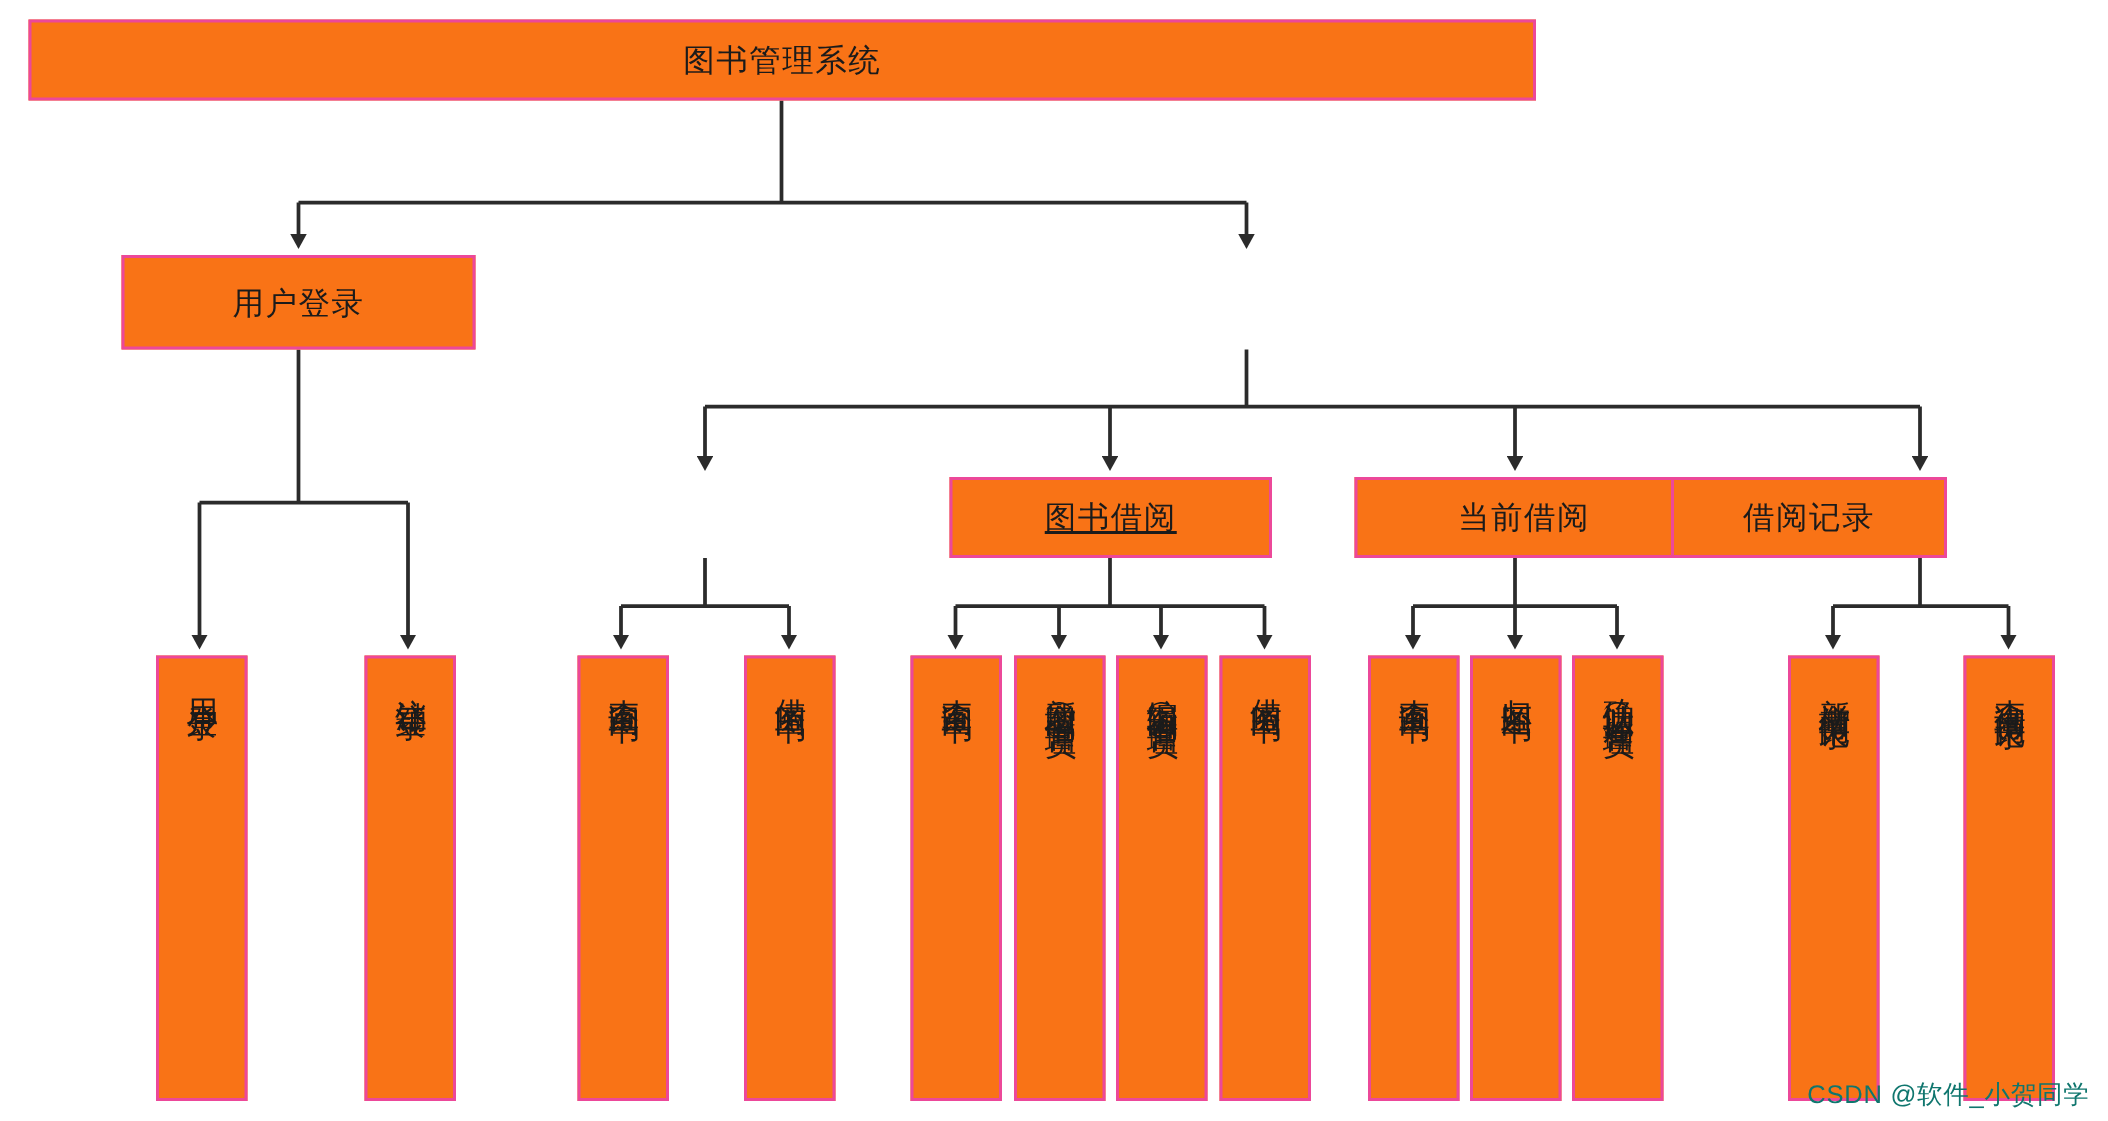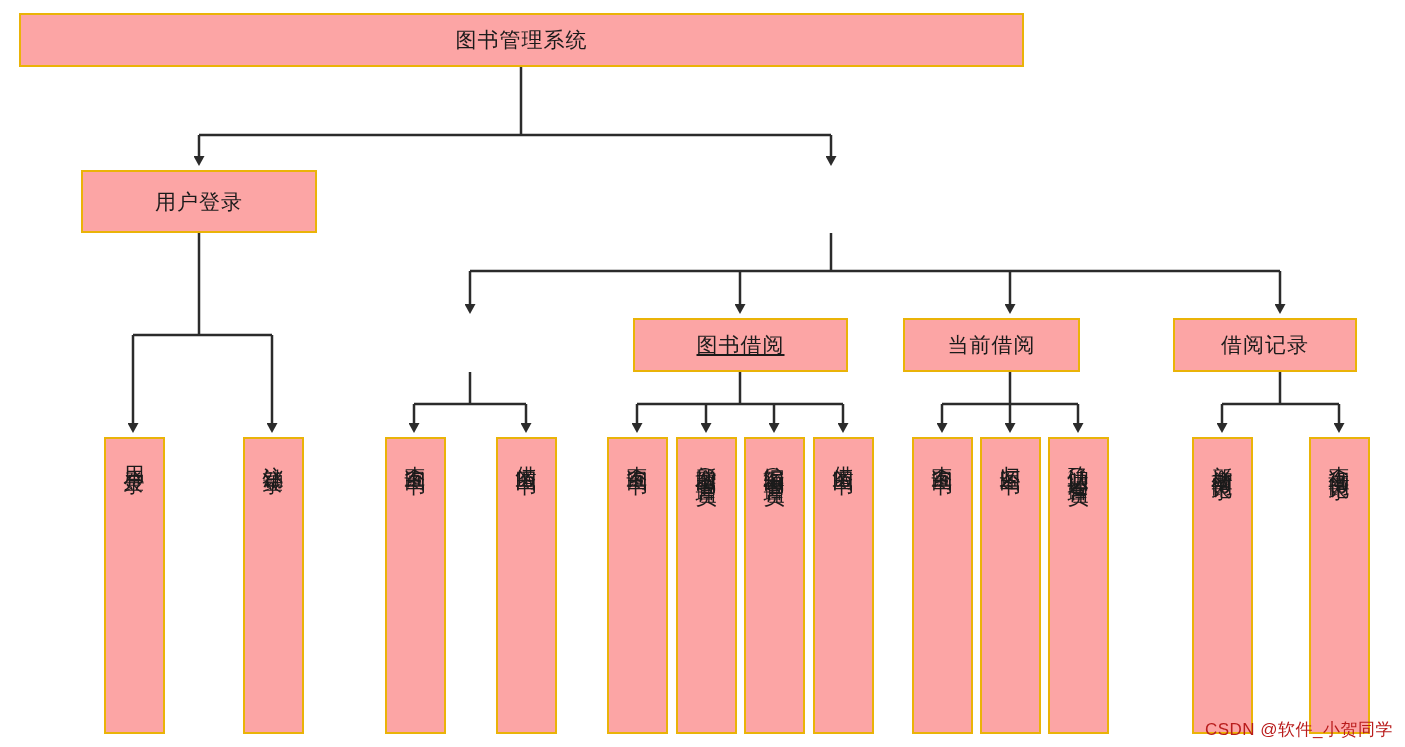--- a/index.html
+++ b/index.html
@@ -21,22 +21,22 @@
     position: absolute;
     left: 0;
     top: 0;
     width: 1405px;
     height: 747px;
     pointer-events: none;
   }
   .node {
     position: absolute;
     box-sizing: border-box;
-    background: #fca5a5;
-    border: 2px solid #eab308;
+    background: #f97316;
+    border: 2px solid #ec4899;
     display: flex;
     align-items: center;
     justify-content: center;
     color: #1b1b1b;
   }
   .node.level-root {
     font-size: 21px;
   }
   .node.level-1 {
     font-size: 21px;
@@ -59,21 +59,21 @@
   }
   .htext {
     white-space: nowrap;
     letter-spacing: 1px;
   }
   .watermark {
     position: absolute;
     right: 12px;
     bottom: 6px;
     font-size: 17px;
-    color: #b91c1c;
+    color: #0f766e;
     letter-spacing: 0.5px;
     white-space: nowrap;
   }
 </style>
 </head>
 <body>
 
 <div id="canvas">
 
   <svg class="wires" viewBox="0 0 1405 747">
@@ -130,24 +130,24 @@
     <span class="htext">图书管理系统</span>
   </div>
 
   <div class="node level-1" style="left:81px; top:170px; width:236px; height:63px;">
     <span class="htext">用户登录</span>
   </div>
 
   <div class="node level-2" style="left:633px; top:318px; width:215px; height:54px;text-decoration:underline;">
     <span class="htext">图书借阅</span>
   </div>
-  <div class="node level-2" style="left:903px; top:318px; width:177px; height:54px;">
+  <div class="node level-2" style="left:903px; top:318px; width:226px; height:54px;">
     <span class="htext">当前借阅</span>
   </div>
-  <div class="node level-2" style="left:1173px; top:318px; width:184px; height:54px;">
+  <div class="node level-2" style="left:1114px; top:318px; width:184px; height:54px;">
     <span class="htext">借阅记录</span>
   </div>
 
   <div class="node leaf" style="left:104px; top:437px; width:61px; height:297px;">
     <span class="vtext">用户登录</span>
   </div>
   <div class="node leaf" style="left:243px; top:437px; width:61px; height:297px;">
     <span class="vtext">注销登录</span>
   </div>
 

